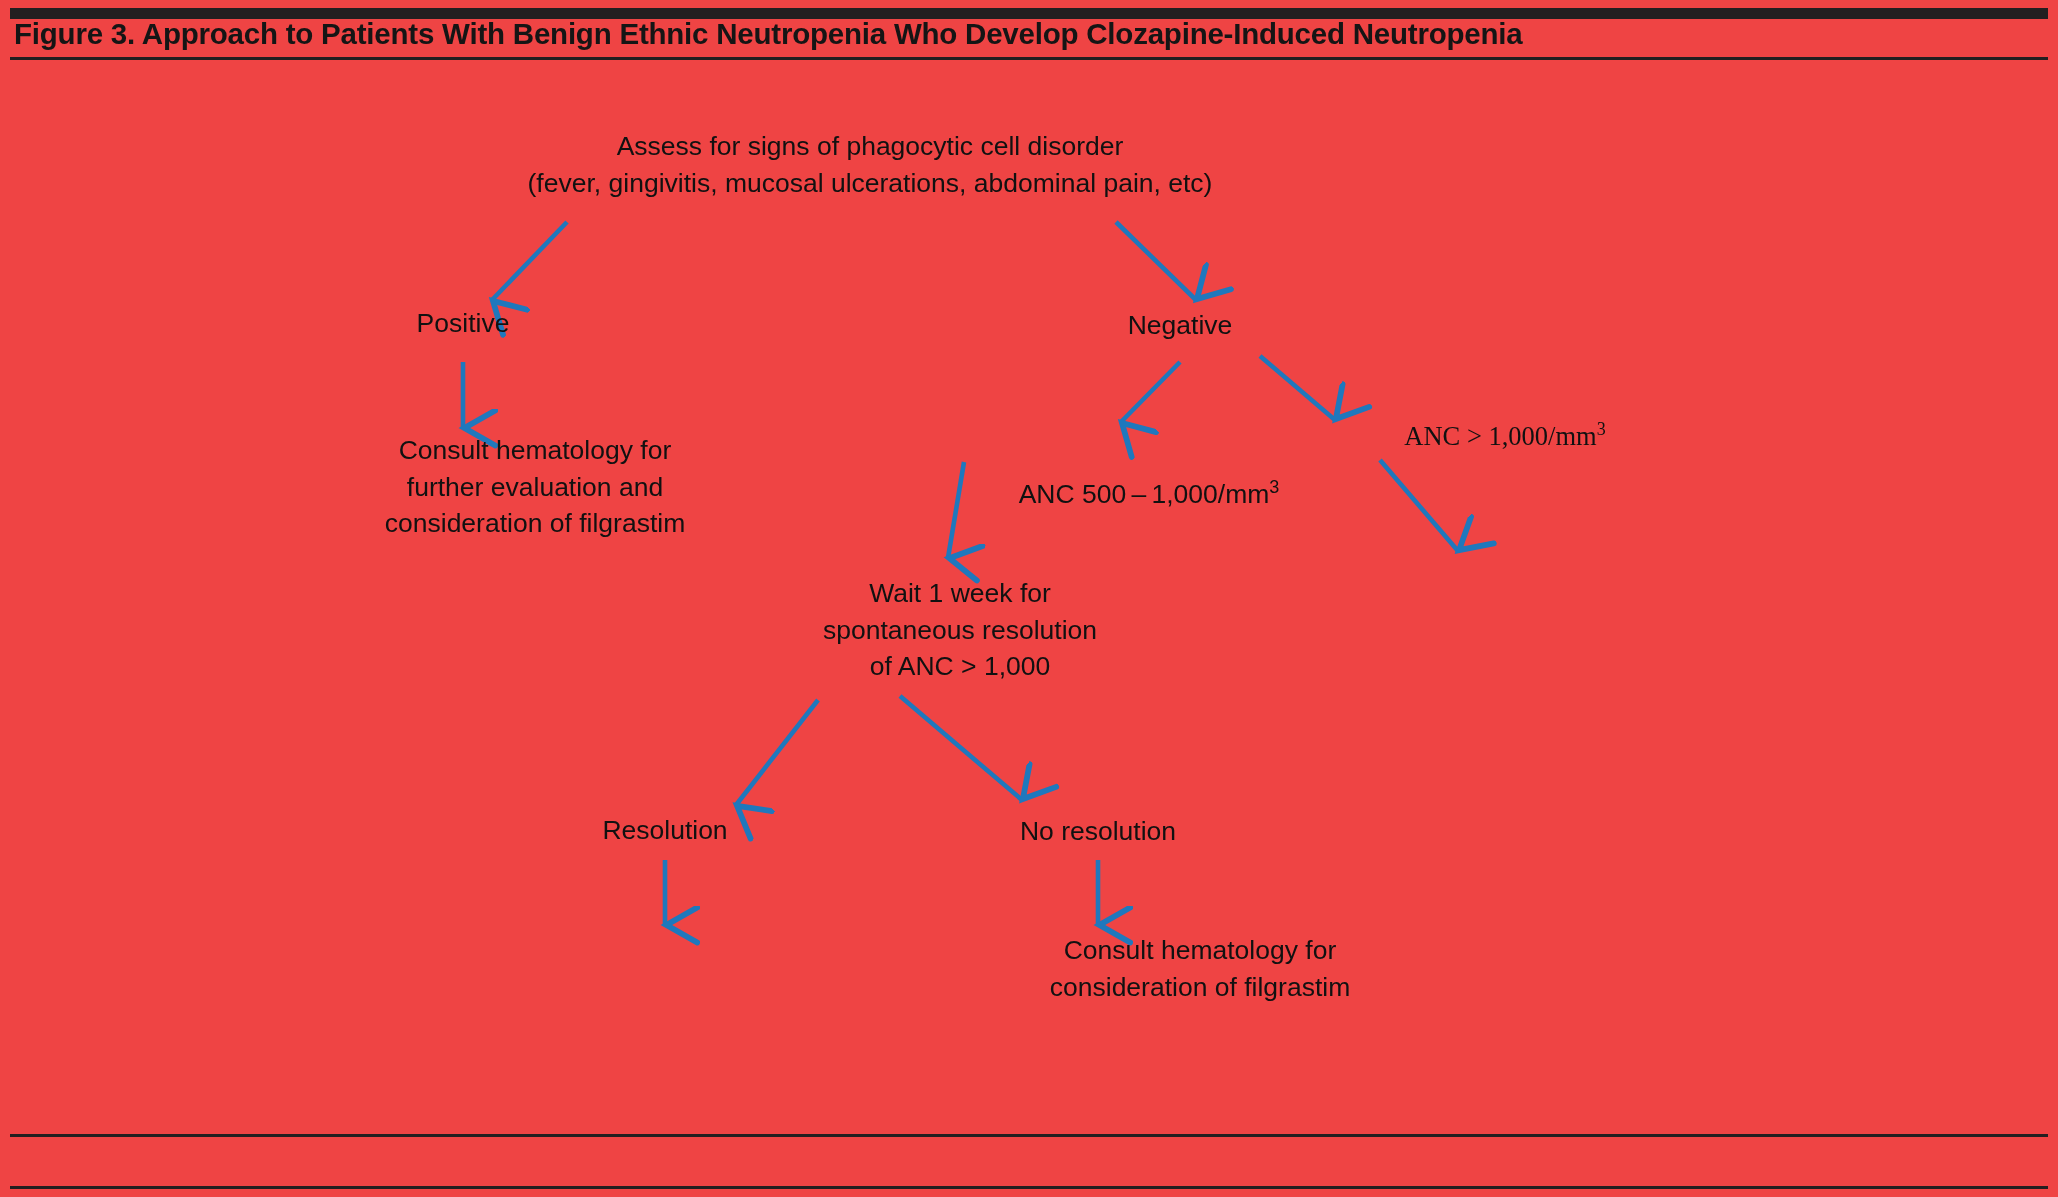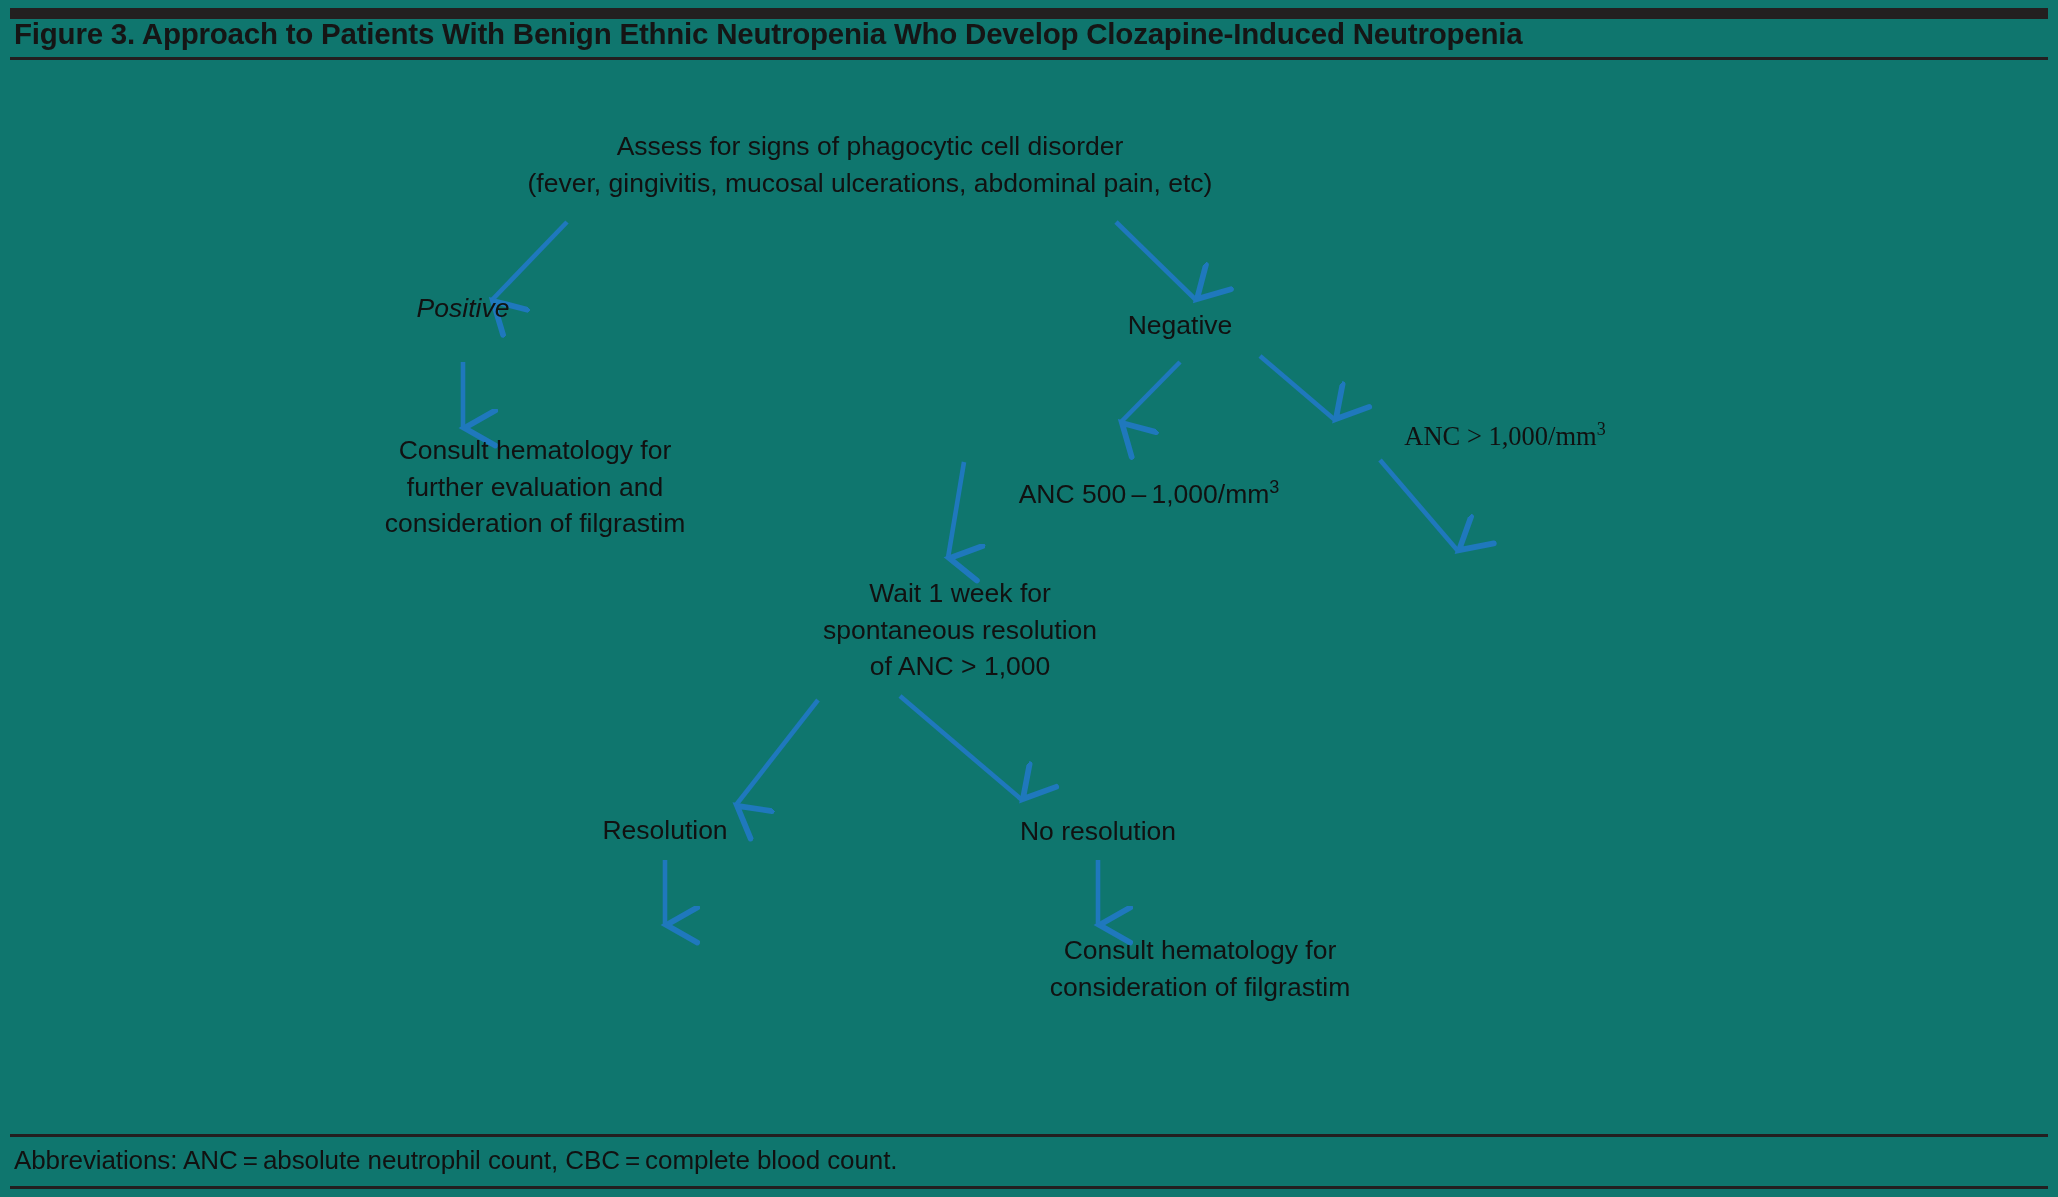--- a/index.html
+++ b/index.html
@@ -8,21 +8,21 @@
     background: #ffffff;
   }
   body {
     font-family: "Liberation Sans", sans-serif;
     color: #0d0d0d;
   }
   #page {
     position: relative;
     width: 2058px;
     height: 1197px;
-    background: #0f766e;
+    background: #ef4444;
     overflow: hidden;
   }
 
   
   .rule-top-thick {
     position: absolute;
     left: 10px;
     top: 8px;
     width: 2038px;
     height: 11px;
@@ -140,21 +140,21 @@
 
       <line x1="665" y1="860" x2="665" y2="925"></line>
 
       <line x1="1098" y1="860" x2="1098" y2="925"></line>
     </g>
   </svg>
 
   <div class="node center" style="left:460px; top:128px; width:820px;">Assess for signs of phagocytic cell disorder
 (fever, gingivitis, mucosal ulcerations, abdominal pain, etc)</div>
 
-  <div class="node center" style="left:363px; top:290px; width:200px;font-style:italic;">Positive</div>
+  <div class="node center" style="left:363px; top:305px; width:200px;">Positive</div>
 
   <div class="node center" style="left:1080px; top:307px; width:200px;">Negative</div>
 
   <div class="node left" style="left:325px; top:432px; width:420px;">Consult hematology for
 further evaluation and
 consideration of filgrastim</div>
 
   <div class="node left" style="left:989px; top:428px; width:320px;margin-top:48px;"><span>ANC 500 – 1,000/mm</span><sup>3</sup></div>
 
   <div class="node left" style="left:1355px; top:418px; width:300px;font-family:Liberation Serif, serif;"><span>ANC &gt; 1,000/mm</span><sup>3</sup></div>
@@ -166,16 +166,15 @@
 
   <div class="node center" style="left:565px; top:812px; width:200px;">Resolution</div>
 
   <div class="node center" style="left:988px; top:813px; width:220px;">No resolution</div>
 
 
   <div class="node left" style="left:1000px; top:932px; width:400px;">Consult hematology for
 consideration of filgrastim</div>
 
   <div class="rule-above-abbr"></div>
-  <div class="abbr-line">Abbreviations: ANC = absolute neutrophil count, CBC = complete blood count.</div>
   <div class="rule-bottom"></div>
 
 </div>
 
 </body></html>

